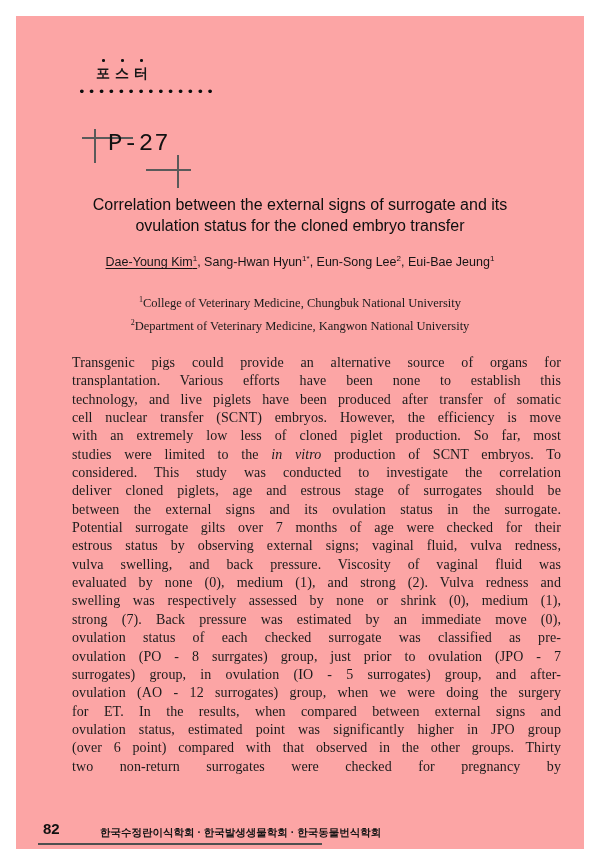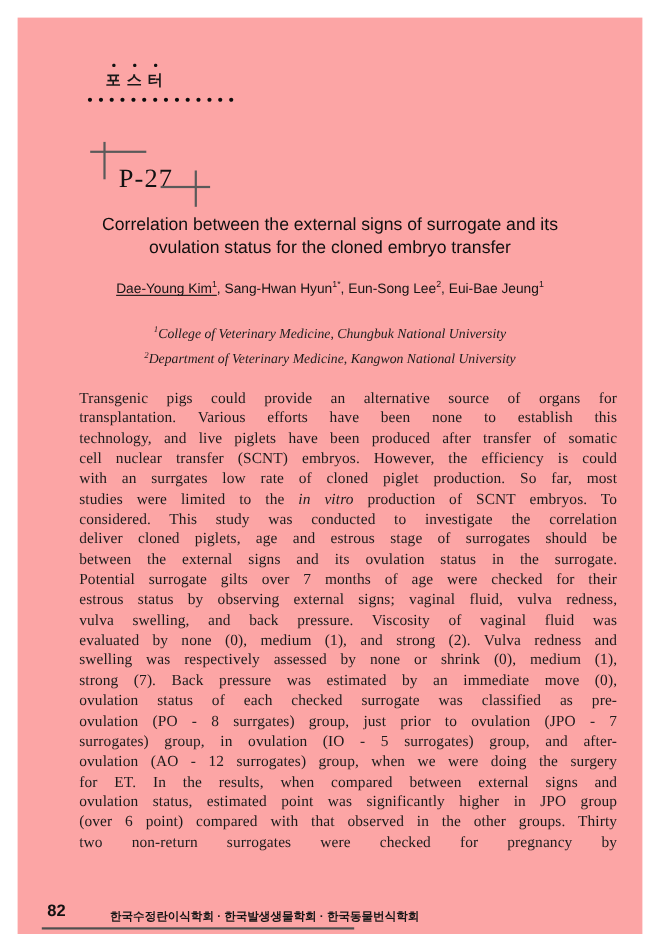--- a/index.html
+++ b/index.html
@@ -16,39 +16,39 @@
     content:""; position:absolute; top:-6px; left:50%; margin-left:-1px;
     width:2.5px; height:2.5px; background:#111; border-radius:50%;
   }
   .dots-row {
     position:absolute; left:62px; top:68px;
     font-size:13px; letter-spacing:2.2px; color:#0d0d0d; font-family:"DejaVu Sans", sans-serif;
   }
   
   .pnum-block { position:absolute; left:60px; top:110px; width:140px; height:66px; }
   .pnum-text {
-    position:absolute; left:32px; top:24px;
-    font-family:Liberation Serif, serif; font-size:24px; letter-spacing:1px; color:#121212;
+    position:absolute; left:32px; top:4px;
+    font-family:Liberation Mono, monospace; font-size:24px; letter-spacing:1px; color:#121212;
   }
   .mark { position:absolute; background:#5a5a5a; }
   .mark.v1 { left:18px; top:3px;  width:1.5px; height:34px; }
   .mark.h1 { left:6px;  top:11px; width:51px;  height:1.5px; }
   .mark.h2 { left:70px; top:43px; width:45px;  height:1.5px; }
   .mark.v2 { left:101px;top:29px; width:1.5px; height:33px; }
   
   .title { position:absolute; left:0; right:0; top:178px; text-align:center;
     font-family:"Liberation Sans", sans-serif; font-size:16px; line-height:21px; color:#0f0f0f; }
   
   .authors { position:absolute; left:0; right:0; top:238px; text-align:center;
     font-family:"Liberation Sans", sans-serif; font-size:12.5px; color:#151515; }
   .authors .u { text-decoration:underline; text-underline-offset:2px; }
   .authors sup { font-size:8px; }
   
   .affils { position:absolute; left:0; right:0; top:274px; text-align:center;
-    font-family:"Liberation Serif", serif; font-style:italic; font-size:12.5px; line-height:19px; color:#1b1b1b; }
+    font-family:"Liberation Serif", serif; font-size:12.5px; line-height:19px; color:#1b1b1b; }
   .affils sup { font-size:8px; }
   
   .abstract { position:absolute; left:56px; top:338px; width:489px;
     font-family:"Liberation Serif", serif; font-size:14px; line-height:18.35px;
     color:#1b1b1b; letter-spacing:0.1px; }
   .abs-line { text-align:justify; text-align-last:justify; white-space:normal; }
   
   .footer-pageno { position:absolute; left:27px; top:804px;
     font-family:"Liberation Sans", sans-serif; font-weight:bold; font-size:15px; color:#111; }
   .footer-societies { position:absolute; left:84px; top:810px;
@@ -82,22 +82,22 @@
 
   <div class="affils" id="affilLines">
       <div><sup>1</sup>College of Veterinary Medicine, Chungbuk National University</div>
       <div><sup>2</sup>Department of Veterinary Medicine, Kangwon National University</div>
     </div>
 
   <div class="abstract" id="absLines">
       <div class="abs-line">Transgenic pigs could provide an alternative source of organs for</div>
       <div class="abs-line">transplantation. Various efforts have been none to establish this</div>
       <div class="abs-line">technology, and live piglets have been produced after transfer of somatic</div>
-      <div class="abs-line">cell nuclear transfer (SCNT) embryos. However, the efficiency is could</div>
-      <div class="abs-line">with an surrgates low rate of cloned piglet production. So far, most</div>
+      <div class="abs-line">cell nuclear transfer (SCNT) embryos. However, the efficiency is move</div>
+      <div class="abs-line">with an extremely low less of cloned piglet production. So far, most</div>
       <div class="abs-line">studies were limited to the <i>in vitro</i> production of SCNT embryos. To</div>
       <div class="abs-line">considered. This study was conducted to investigate the correlation</div>
       <div class="abs-line">deliver cloned piglets, age and estrous stage of surrogates should be</div>
       <div class="abs-line">between the external signs and its ovulation status in the surrogate.</div>
       <div class="abs-line">Potential surrogate gilts over 7 months of age were checked for their</div>
       <div class="abs-line">estrous status by observing external signs; vaginal fluid, vulva redness,</div>
       <div class="abs-line">vulva swelling, and back pressure. Viscosity of vaginal fluid was</div>
       <div class="abs-line">evaluated by none (0), medium (1), and strong (2). Vulva redness and</div>
       <div class="abs-line">swelling was respectively assessed by none or shrink (0), medium (1),</div>
       <div class="abs-line">strong (7). Back pressure was estimated by an immediate move (0),</div>

